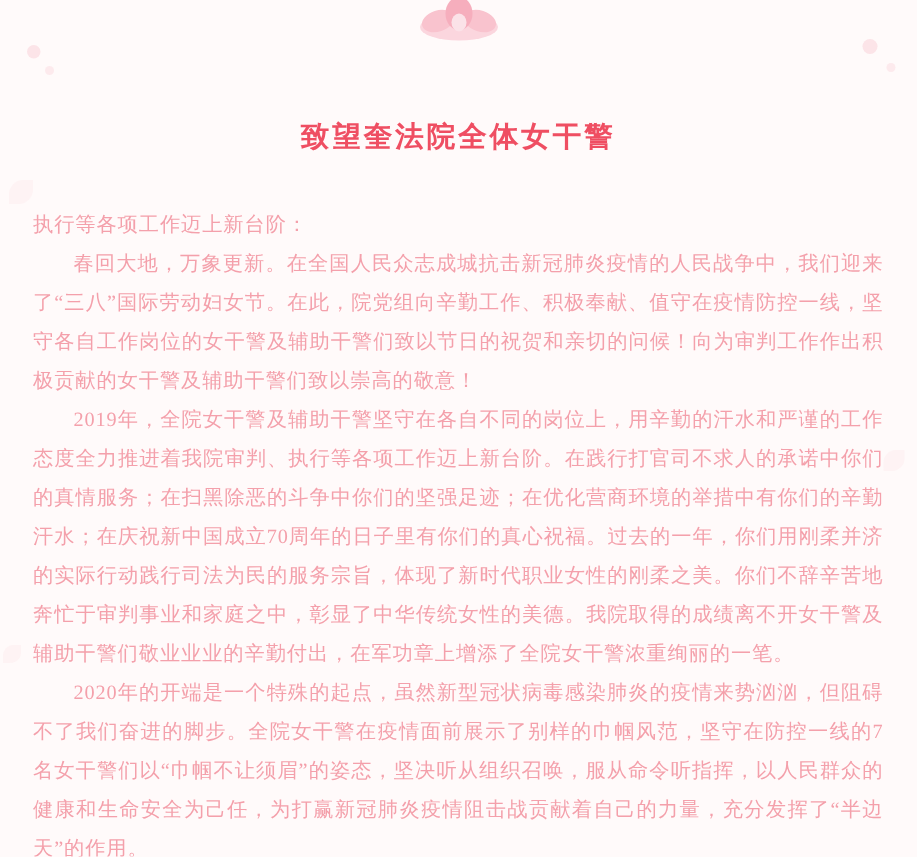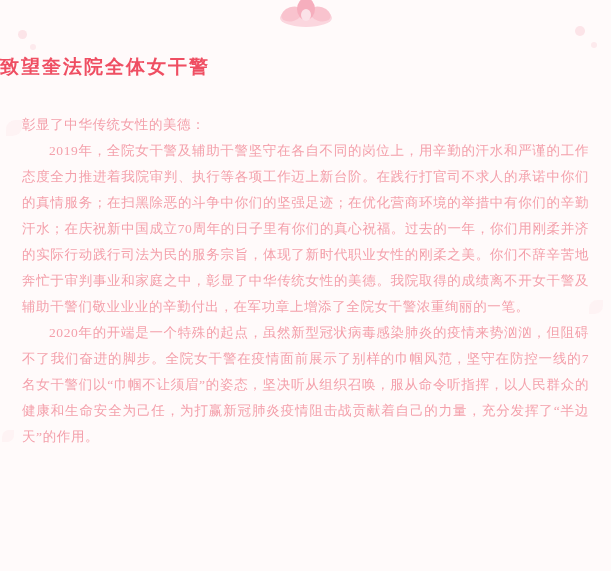--- a/index.html
+++ b/index.html
@@ -35,21 +35,22 @@
     background: #fbdfe4;
     opacity: .85;
   }
   .petal-dot.p1 { left: 18px;  top: 30px; width: 9px;  height: 9px; }
   .petal-dot.p2 { left: 30px;  top: 44px; width: 6px;  height: 6px; opacity:.6;}
   .petal-dot.p3 { right: 26px; top: 26px; width: 10px; height: 10px; }
   .petal-dot.p4 { right: 14px; top: 42px; width: 6px;  height: 6px; opacity:.6;}
 
   
   .title-block {
-    margin-top: 8px;
+    text-align: center;
+    margin-top: 33px;
   }
   .title-line {
     color: #ef4e62;
     font-size: 19px;
     font-weight: bold;
     letter-spacing: 2px;
     line-height: 34px;
     font-family: "Liberation Serif", serif;
   }
 
@@ -101,17 +102,18 @@
 
 <div class="wm a"></div>
 <div class="wm b"></div>
 <div class="wm c"></div>
 
 <div class="title-block">
   <div class="title-line">致望奎法院全体女干警</div>
 </div>
 
 <div class="letter">
-  <p>彰显了中华传统女性的美德：</p>
+  <p>执行等各项工作迈上新台阶：</p>
+  <p class="indent">春回大地，万象更新。在全国人民众志成城抗击新冠肺炎疫情的人民战争中，我们迎来了“三八”国际劳动妇女节。在此，院党组向辛勤工作、积极奉献、值守在疫情防控一线，坚守各自工作岗位的女干警及辅助干警们致以节日的祝贺和亲切的问候！向为审判工作作出积极贡献的女干警及辅助干警们致以崇高的敬意！</p>
   <p class="indent">2019年，全院女干警及辅助干警坚守在各自不同的岗位上，用辛勤的汗水和严谨的工作态度全力推进着我院审判、执行等各项工作迈上新台阶。在践行打官司不求人的承诺中你们的真情服务；在扫黑除恶的斗争中你们的坚强足迹；在优化营商环境的举措中有你们的辛勤汗水；在庆祝新中国成立70周年的日子里有你们的真心祝福。过去的一年，你们用刚柔并济的实际行动践行司法为民的服务宗旨，体现了新时代职业女性的刚柔之美。你们不辞辛苦地奔忙于审判事业和家庭之中，彰显了中华传统女性的美德。我院取得的成绩离不开女干警及辅助干警们敬业业业的辛勤付出，在军功章上增添了全院女干警浓重绚丽的一笔。</p>
   <p class="indent">2020年的开端是一个特殊的起点，虽然新型冠状病毒感染肺炎的疫情来势汹汹，但阻碍不了我们奋进的脚步。全院女干警在疫情面前展示了别样的巾帼风范，坚守在防控一线的7名女干警们以“巾帼不让须眉”的姿态，坚决听从组织召唤，服从命令听指挥，以人民群众的健康和生命安全为己任，为打赢新冠肺炎疫情阻击战贡献着自己的力量，充分发挥了“半边天”的作用。</p>
 
 </div>
 
 </body></html>

